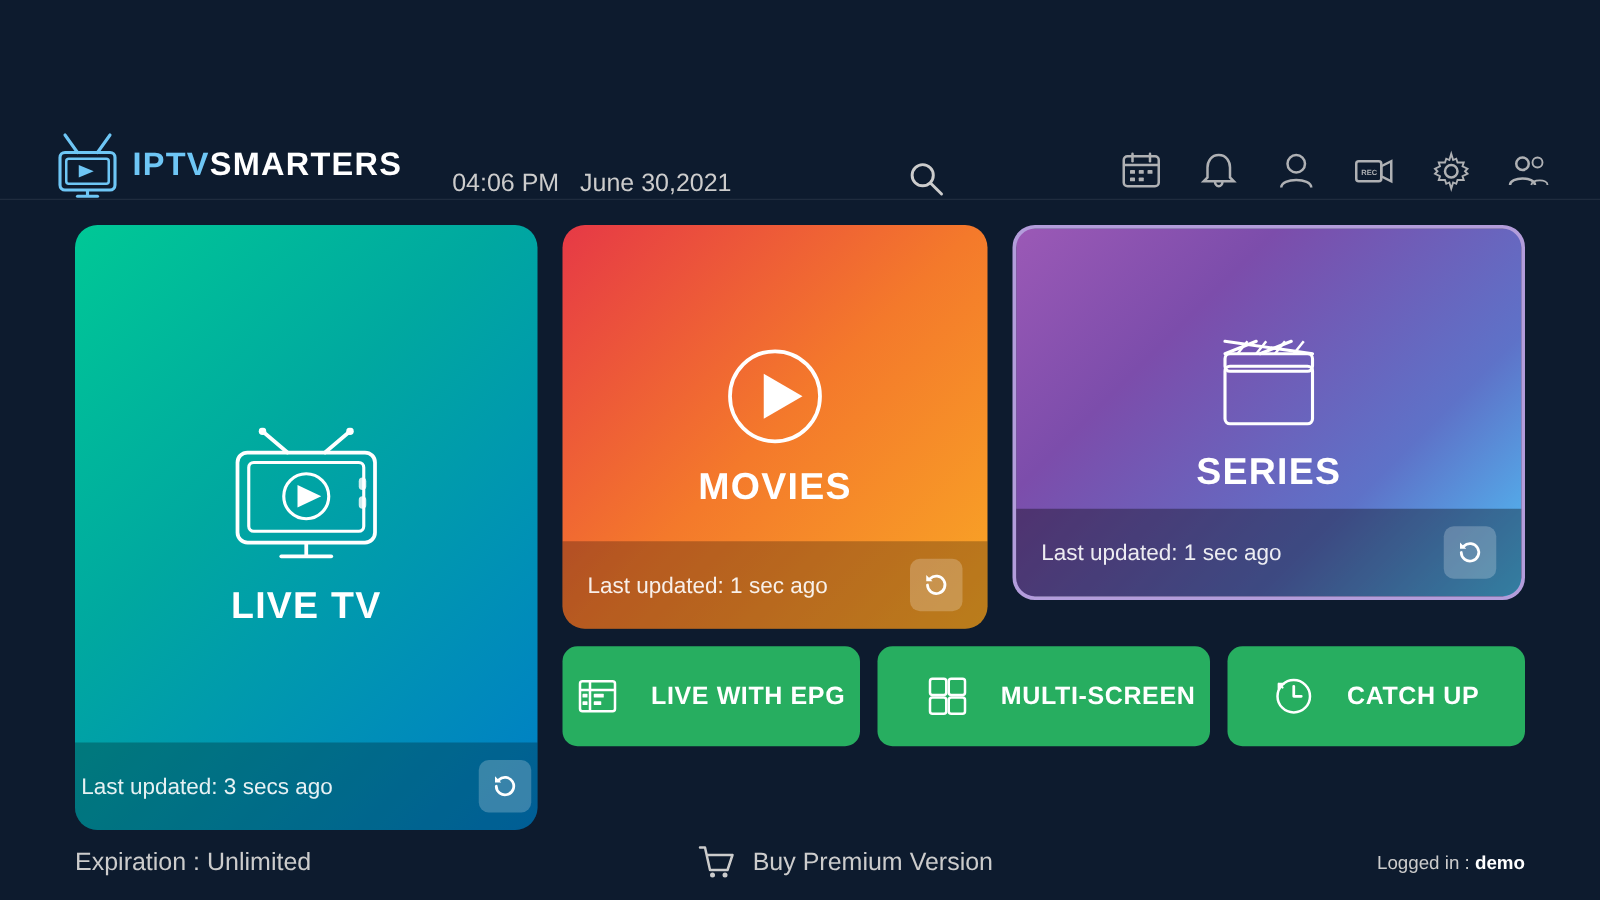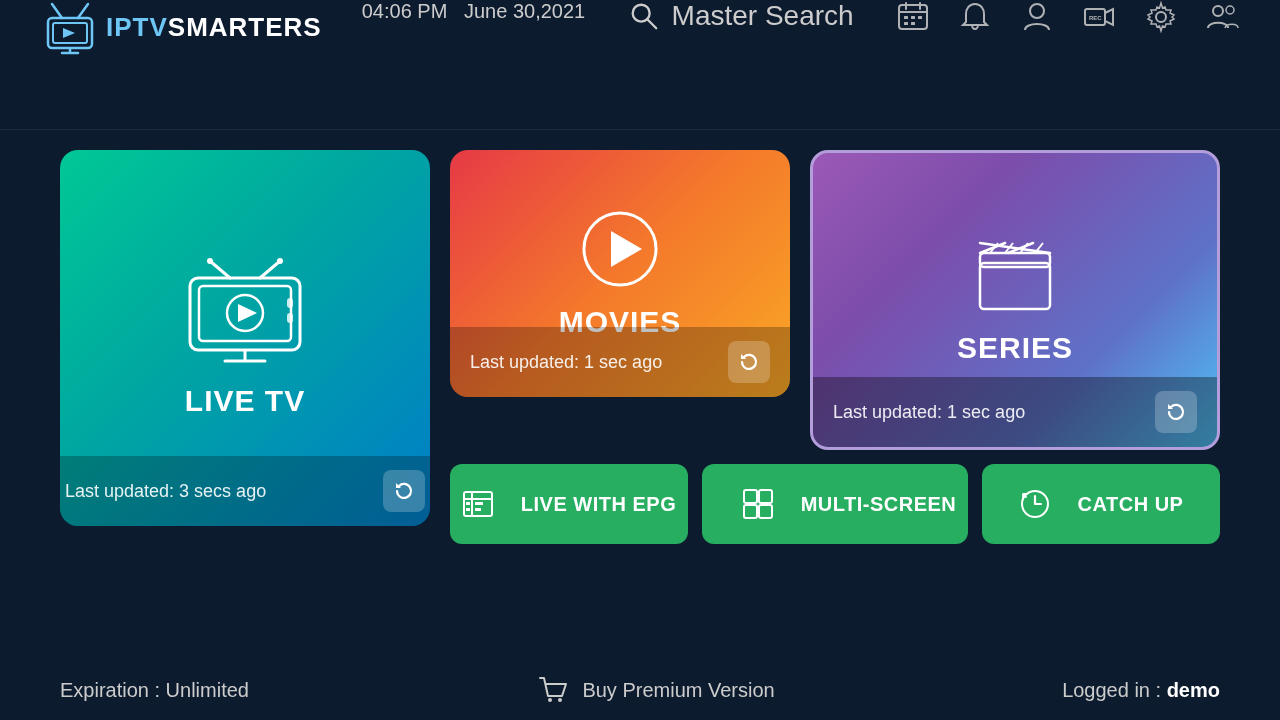--- a/index.html
+++ b/index.html
@@ -9,23 +9,23 @@
       background: #0d1b2e;
       font-family: 'Segoe UI', Arial, sans-serif;
       color: #fff;
       overflow: hidden;
       position: relative;
     }
 
     
     .header {
       display: flex;
-      align-items: flex-start;
+      align-items: flex-end;
       padding: 0 40px;
-      height: 130px;
+      height: 160px;
       border-bottom: 1px solid rgba(255,255,255,0.08);
     }
     .logo-area {
       display: flex;
       align-items: center;
       gap: 6px;
     }
     .logo-icon {
       width: 60px;
       height: 55px;
@@ -84,21 +84,21 @@
     
     .cards-row {
       display: flex;
       gap: 20px;
       align-items: flex-start;
     }
 
     
     .card-live-tv {
       width: 370px;
-      height: 376px;
+      height: 484px;
       border-radius: 18px;
       background: linear-gradient(135deg, #00c896 0%, #00a8a0 40%, #007dc8 100%);
       position: relative;
       display: flex;
       flex-direction: column;
       align-items: center;
       justify-content: center;
       cursor: pointer;
       flex-shrink: 0;
     }
@@ -111,21 +111,21 @@
       border-radius: 0 0 18px 18px;
       padding: 14px 5px;
       display: flex;
       align-items: center;
       justify-content: space-between;
     }
 
     
     .card-movies {
       width: 340px;
-      height: 247px;
+      height: 323px;
       border-radius: 18px;
       background: linear-gradient(135deg, #e63946 0%, #f4792b 50%, #f9a825 100%);
       position: relative;
       display: flex;
       flex-direction: column;
       align-items: center;
       justify-content: center;
       cursor: pointer;
       flex-shrink: 0;
     }
@@ -241,21 +241,21 @@
       flex: 1;
       display: flex;
       align-items: center;
       justify-content: center;
       gap: 14px;
       cursor: pointer;
       font-size: 20px;
       color: #ccc;
     }
     .logged-in {
-      font-size: 20px;
+      font-size: 15px;
       color: #ccc;
       text-align: center;
     }
     .logged-in-user {
       font-weight: 700;
       color: #fff;
     }
 
     
     .tv-icon { width: 140px; height: 110px; }
@@ -288,21 +288,20 @@
   </div>
   <div class="datetime">
     <span>04:06 PM</span>&nbsp;&nbsp;&nbsp;<span>June 30,2021</span>
   </div>
   <div class="header-center">
     <div class="search-bar">
       <svg class="search-icon-svg" viewBox="0 0 34 34" fill="none">
         <circle cx="14" cy="14" r="9" stroke="#ccc" stroke-width="2.5"></circle>
         <line x1="21" y1="21" x2="30" y2="30" stroke="#ccc" stroke-width="2.5" stroke-linecap="round"></line>
       </svg>
-      <span class="search-bar-text">Master Search</span>
     </div>
   </div>
   <div class="header-icons">
 
     <div class="header-icon">
       <svg viewBox="0 0 34 34" fill="none">
         <rect x="3" y="5" width="28" height="24" rx="3" stroke="#ccc" stroke-width="2"></rect>
         <line x1="3" y1="12" x2="31" y2="12" stroke="#ccc" stroke-width="2"></line>
         <rect x="8" y="16" width="4" height="3" fill="#ccc" rx="0.5"></rect>
         <rect x="15" y="16" width="4" height="3" fill="#ccc" rx="0.5"></rect>

